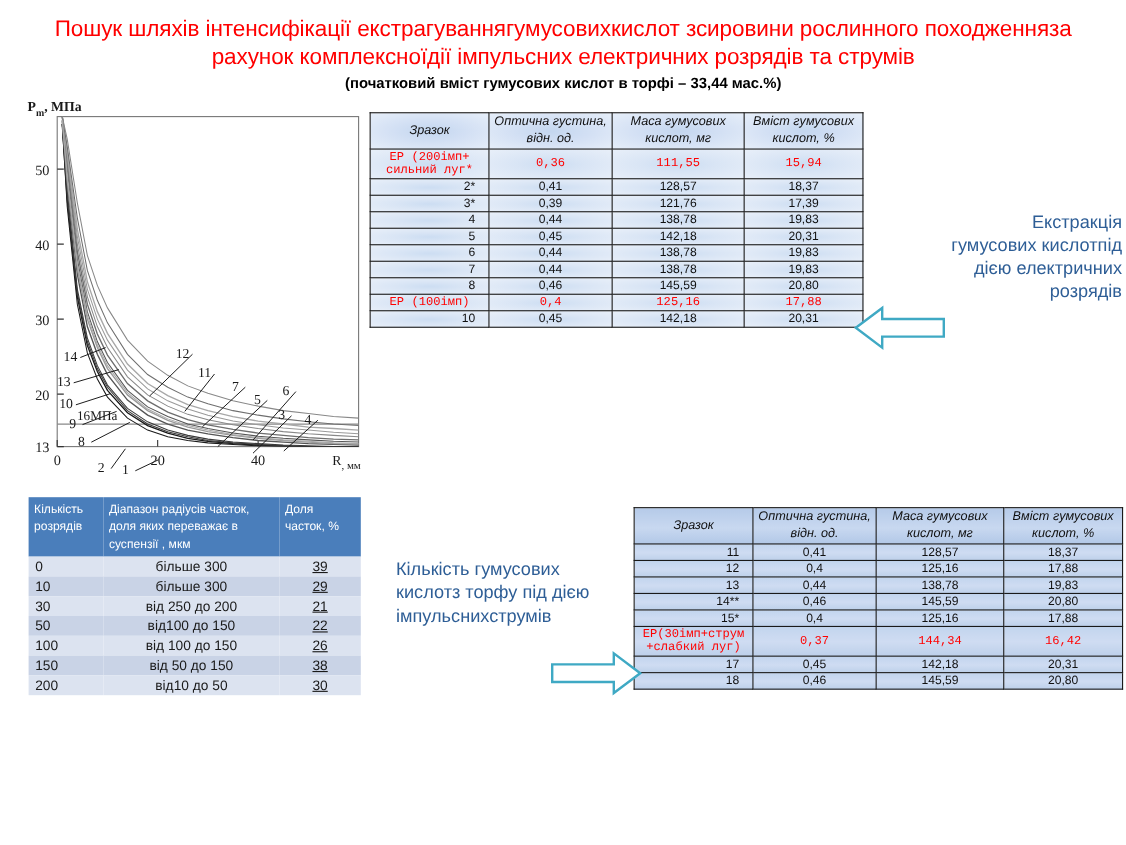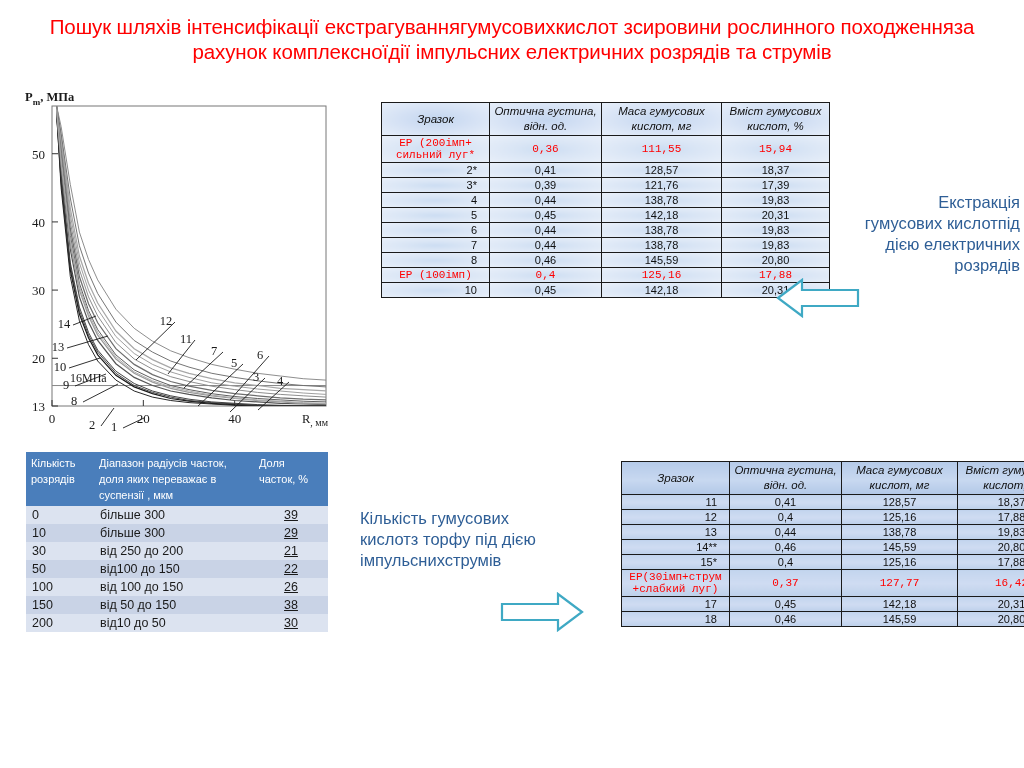--- a/index.html
+++ b/index.html
@@ -27,21 +27,21 @@
     color:#000000;
     font-size:13.5px;
     font-weight:bold;
   }
 
   
   #chart-wrap{position:absolute;left:8px;top:88px;width:330px;height:355px;}
   #chart-svg{display:block;}
 
   
-  .dtable{position:absolute;border-collapse:collapse;table-layout:fixed;margin-left:45px;}
+  .dtable{position:absolute;border-collapse:collapse;table-layout:fixed;}
   .dtable td,.dtable th{
     border:1px solid #1a1a1a;
     padding:1px 3px;
     font-size:11px;
     color:#101010;
     text-align:center;
     vertical-align:middle;
     background-image:radial-gradient(ellipse at 50% 50%, #ccddf2 0%, #d9e5f5 40%, #e8eff9 100%);
   }
   .dtable th{
@@ -83,21 +83,21 @@
     background:#4A7EBB;color:#ffffff;font-weight:normal;
     font-size:11px;line-height:16px;text-align:left;
     padding:3px 5px;vertical-align:top;border:none;
   }
   #table-particles td{
     font-size:12.5px;color:#1a1a1a;padding:2px 6px;border:none;
     background:#DCE3F0;
   }
   #table-particles tr.alt td{background:#C9D3E6;}
   #table-particles td.c-left{text-align:left;}
-  #table-particles td.c-mid{}
+  #table-particles td.c-mid{text-align:center;}
   #table-particles td.c-right{text-align:center;text-decoration:underline;}
 
   
   .callout{
     position:absolute;color:#2E5E96;font-size:16.5px;line-height:21px;
   }
   #callout-discharges{left:860px;top:192px;width:160px;text-align:right;}
   #callout-currents{left:360px;top:508px;width:210px;text-align:left;}
 
   
@@ -107,20 +107,21 @@
 </style>
 </head>
 <body>
 
 <div class="slide">
 
   <div id="title-block">
     <div>Пошук шляхів інтенсифікації екстрагуваннягумусовихкислот  зсировини рослинного походженняза</div>
     <div>рахунок комплексноїдії імпульсних електричних  розрядів та струмів</div>
   </div>
+  <div id="subtitle">(початковий вміст гумусових кислот в торфі – 33,44 мас.%)</div>
 
   <div id="chart-wrap">
     <svg id="chart-svg" width="330" height="355" viewBox="0 0 330 355">
       <g id="chart-content">
           <rect x="44" y="18" width="274" height="300" fill="#ffffff" stroke="#777777" stroke-width="1"></rect>
           <line x1="44" y1="297.54545454545456" x2="318" y2="297.54545454545456" stroke="#888888" stroke-width="1"></line>
           <line x1="44" y1="318" x2="50" y2="318" stroke="#333333" stroke-width="1"></line>
           <text x="37" y="323" text-anchor="end" font-family="&quot;Liberation Serif&quot;, serif" font-size="13" fill="#1a1a1a">13</text>
           <line x1="44" y1="270.27272727272725" x2="50" y2="270.27272727272725" stroke="#333333" stroke-width="1"></line>
           <text x="37" y="275.27272727272725" text-anchor="end" font-family="&quot;Liberation Serif&quot;, serif" font-size="13" fill="#1a1a1a">20</text>
@@ -361,21 +362,21 @@
         </tr>
         <tr>
           <td class="right">15*</td>
           <td>0,4</td>
           <td>125,16</td>
           <td>17,88</td>
         </tr>
         <tr>
           <td class="red">ЕР(30імп+струм +слабкий луг)</td>
           <td class="red">0,37</td>
-          <td class="red">127,77</td>
+          <td class="red">144,34</td>
           <td class="red">16,42</td>
         </tr>
         <tr>
           <td class="right">17</td>
           <td>0,45</td>
           <td>142,18</td>
           <td>20,31</td>
         </tr>
         <tr>
           <td class="right">18</td>

